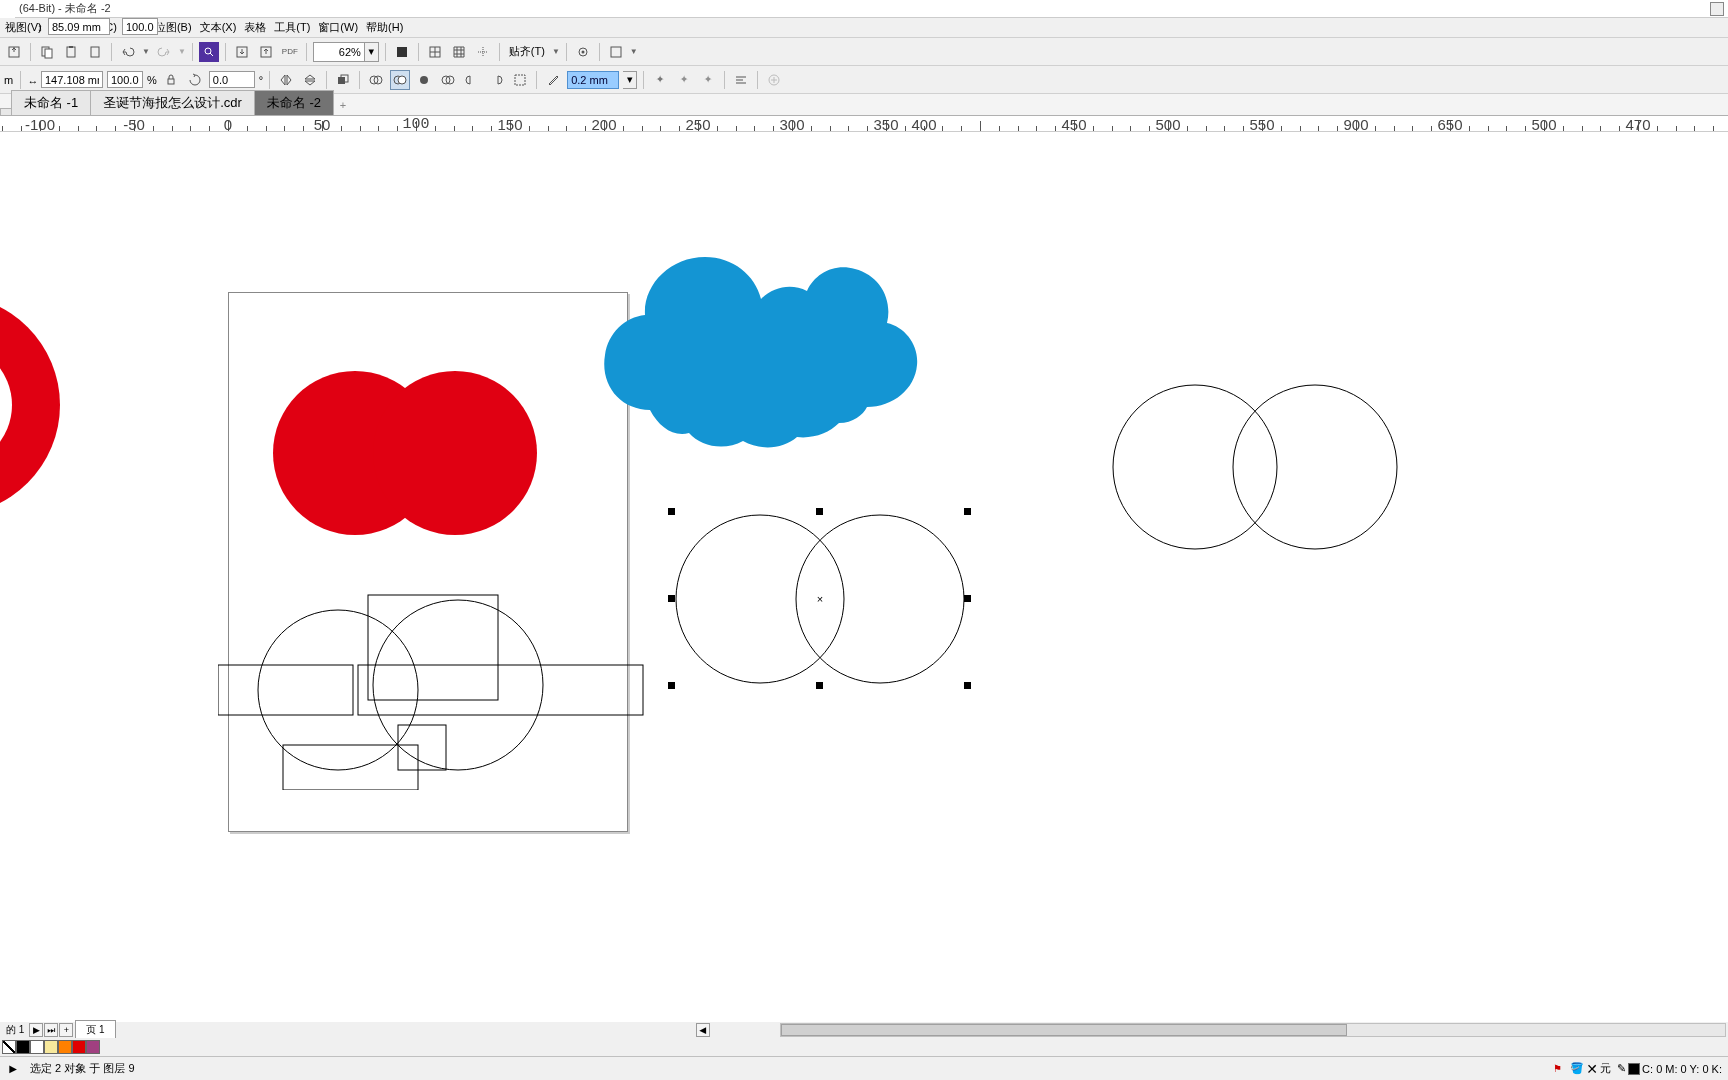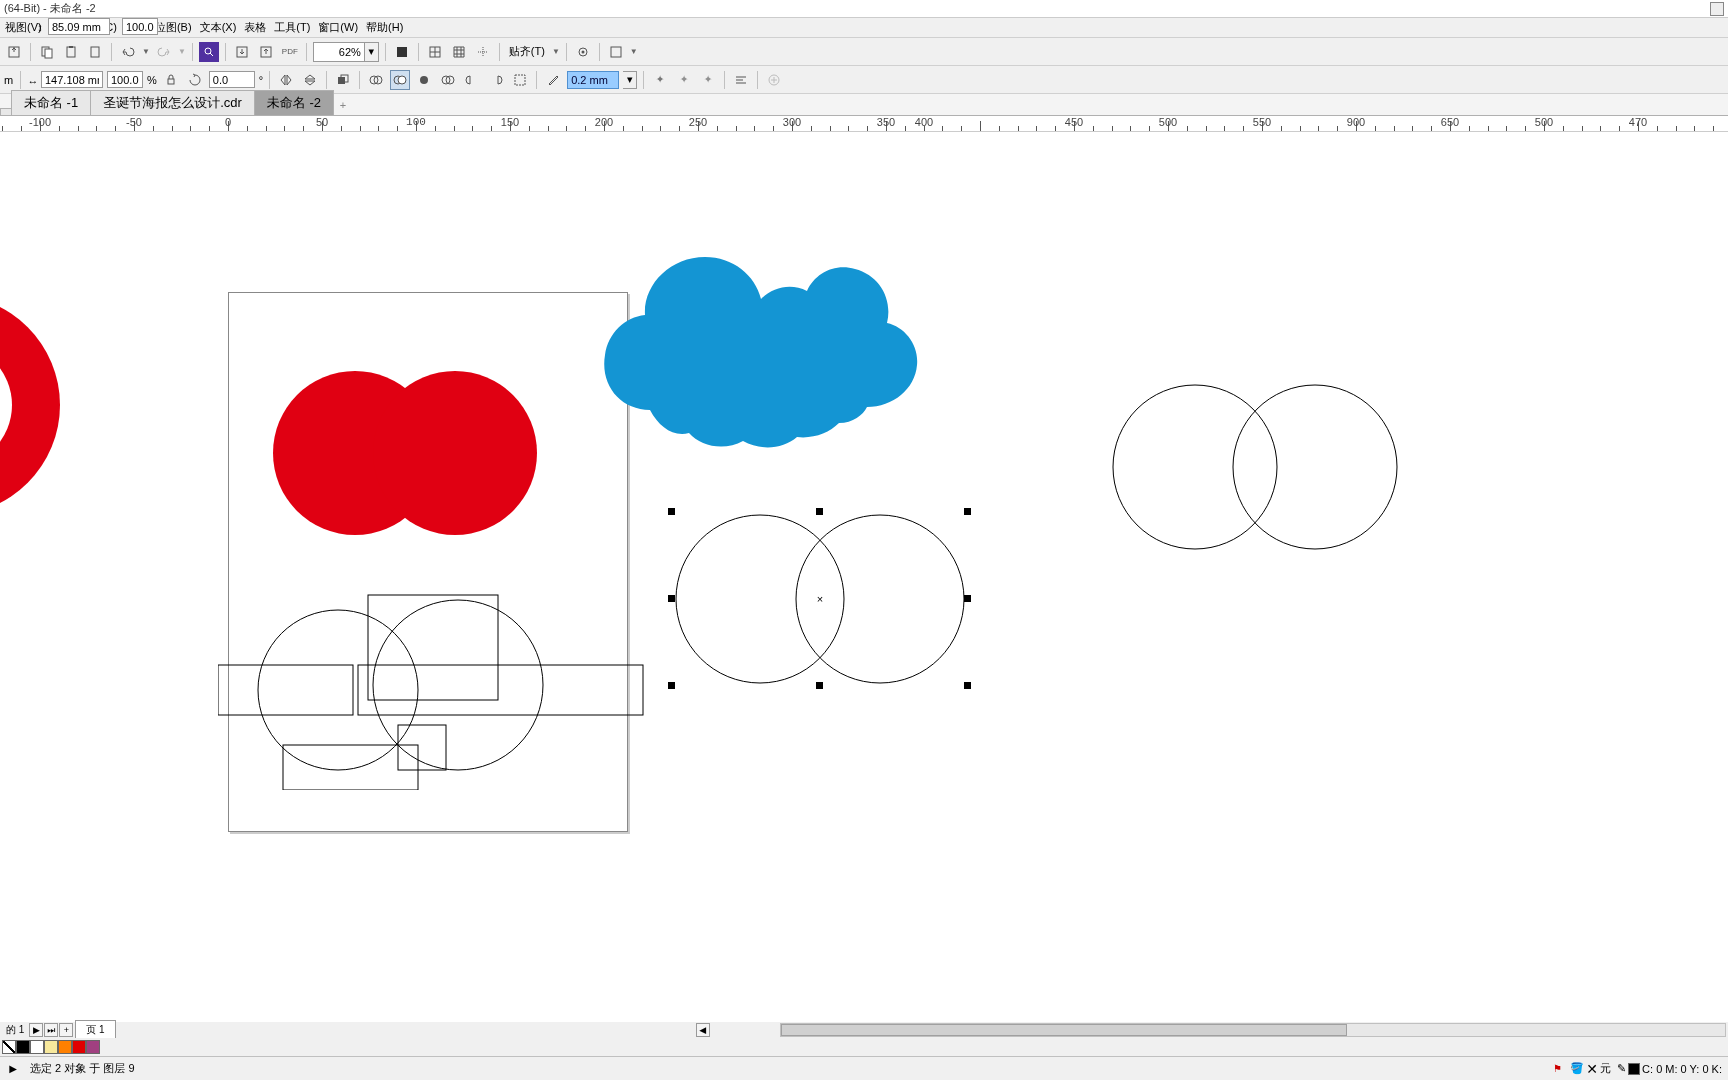--- a/index.html
+++ b/index.html
@@ -1,17 +1,17 @@
 <!DOCTYPE html>
 <html><head>
 <meta charset="utf-8">
 <style>
 *{margin:0;padding:0;box-sizing:border-box;font-family:"Microsoft YaHei",Arial,sans-serif;font-size:11px;}
 body{background:#fff;overflow:hidden;width:1728px;height:1080px;position:relative;}
-.titlebar{height:18px;background:#fff;border-bottom:1px solid #ccc;display:flex;align-items:center;padding:0 4px;justify-content:space-between;}
+.titlebar{height:18px;background:#fff;border-bottom:1px solid #ccc;display:flex;align-items:center;padding:0 4px;justify-content:space-between;margin-left:15px;}
 .titlebar .title{color:#333;}
 .titlebar .right-icon{width:14px;height:14px;border:1px solid #888;background:#eee;}
 .menubar{height:20px;background:#f0f0f0;display:flex;align-items:center;padding:0 2px;gap:2px;border-bottom:1px solid #d0d0d0;}
 .menubar .menu-item{padding:1px 3px;cursor:default;}
 .toolbar1{height:28px;background:#f0f0f0;display:flex;align-items:center;padding:2px 4px;gap:4px;border-bottom:1px solid #d0d0d0;}
 .tbtn{width:20px;height:20px;display:flex;align-items:center;justify-content:center;cursor:pointer;border:1px solid transparent;}
 .tbtn svg{width:14px;height:14px;}
 .sep{width:1px;height:18px;background:#c0c0c0;margin:0 2px;}
 .zoom-combo{display:flex;align-items:center;border:1px solid #999;background:#fff;height:20px;}
 .zoom-combo input{border:none;width:50px;padding:0 3px;height:18px;outline:none;text-align:right;}
@@ -19,26 +19,26 @@
 .snap-label{padding:0 3px;}
 .propbar{height:28px;background:#f0f0f0;display:flex;align-items:center;padding:2px 4px;gap:4px;border-bottom:1px solid #d0d0d0;}
 .prop-field{display:flex;align-items:center;gap:2px;}
 .prop-field .label-icon{width:12px;height:12px;display:flex;align-items:center;justify-content:center;}
 .prop-field input{border:1px solid #999;width:62px;padding:1px 3px;height:17px;outline:none;text-align:left;}
 .prop-field.small input{width:36px;}
 .outline-input{border:1px solid #5090d0;background:#99ccff;width:52px;height:18px;padding:1px 3px;color:#003;}
 .outline-drop{width:14px;height:18px;border:1px solid #999;border-left:none;background:#f0f0f0;display:flex;align-items:center;justify-content:center;}
 .tabs{height:22px;background:#f4f4f4;display:flex;align-items:flex-end;border-bottom:1px solid #b0b0b0;}
 .tab{padding:3px 12px;background:#e8e8e8;border:1px solid #b0b0b0;border-bottom:none;margin-right:-1px;cursor:pointer;font-size:13px;}
-.tab.active{background:#a3a3a3;}
+.tab.active{background:#737373;}
 .tab-add{width:20px;height:20px;display:flex;align-items:center;justify-content:center;color:#888;cursor:pointer;}
 .ruler-h{height:16px;background:#fff;position:relative;border-bottom:1px solid #ccc;overflow:hidden;}
 .ruler-h .tick{position:absolute;bottom:0;width:1px;height:5px;background:#555;}
 .ruler-h .tick.major{height:10px;}
-.ruler-h .label{position:absolute;top:0;font-size:11px;color:#444;transform:translateX(-50%);}
+.ruler-h .label{position:absolute;top:0;font-size:15px;color:#444;transform:translateX(-50%);}
 .canvas-area{position:absolute;left:0;right:0;top:132px;bottom:58px;background:#fff;overflow:hidden;}
 .page-rect{position:absolute;left:228px;top:160px;width:400px;height:540px;border:1px solid #888;background:#fff;box-shadow:2px 2px 0 #ccc;z-index:0;}
 .shape{position:absolute;}
 .red-ring{left:-110px;top:160px;width:210px;height:226px;}
 .red-ring svg{width:100%;height:100%;}
 .red-venn{left:265px;top:236px;width:280px;height:170px;}
 .red-venn svg{width:100%;height:100%;}
 .cloud{left:590px;top:108px;width:340px;height:222px;}
 .cloud svg{width:100%;height:100%;}
 .circles-right{left:1110px;top:250px;width:290px;height:170px;}

